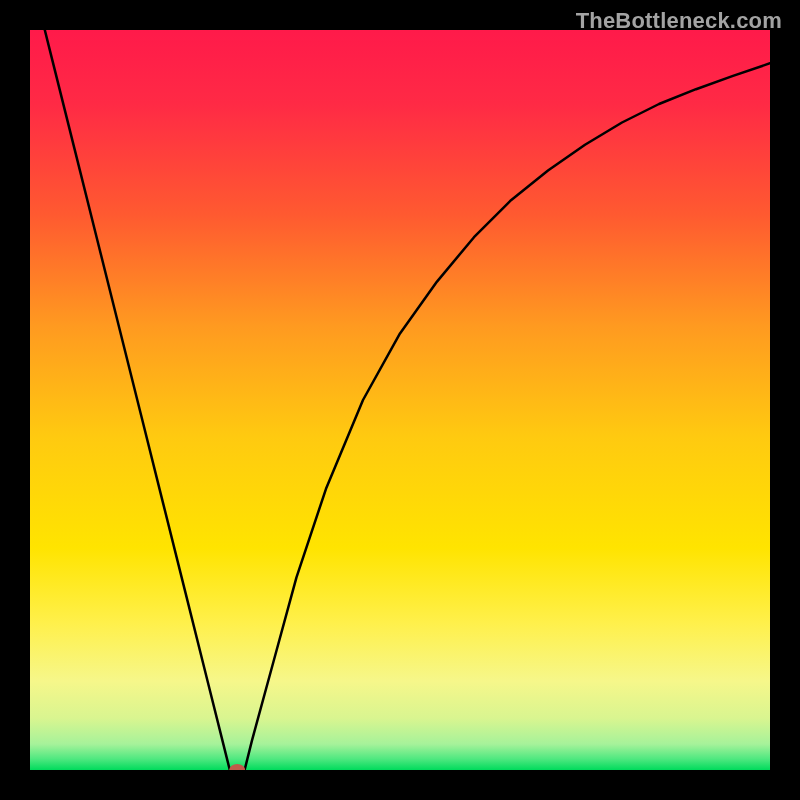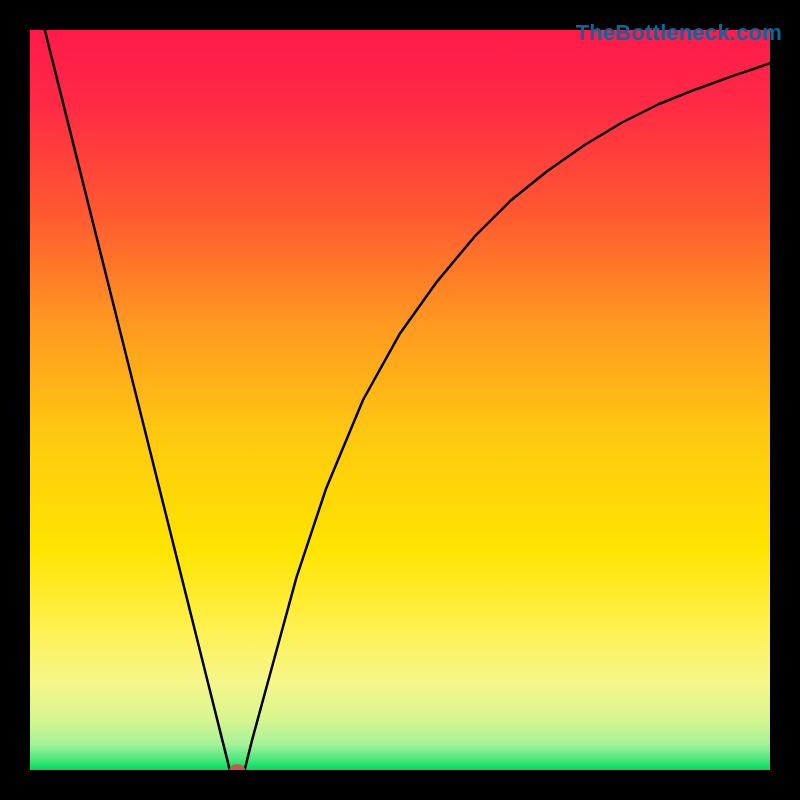--- a/index.html
+++ b/index.html
@@ -11,23 +11,23 @@
     font-family: Arial, Helvetica, sans-serif;
   }
   .frame {
     position: relative;
     width: 800px;
     height: 800px;
     background: #000;
   }
   .watermark {
     position: absolute;
-    top: 20px;
+    top: 8px;
     right: 18px;
-    color: #0369a1;
+    color: #a3a3a3;
     font-size: 22px;
     font-weight: 600;
     letter-spacing: 0.2px;
     z-index: 5;
   }
   .plot {
     position: absolute;
     left: 30px;
     top: 30px;
     width: 740px;

